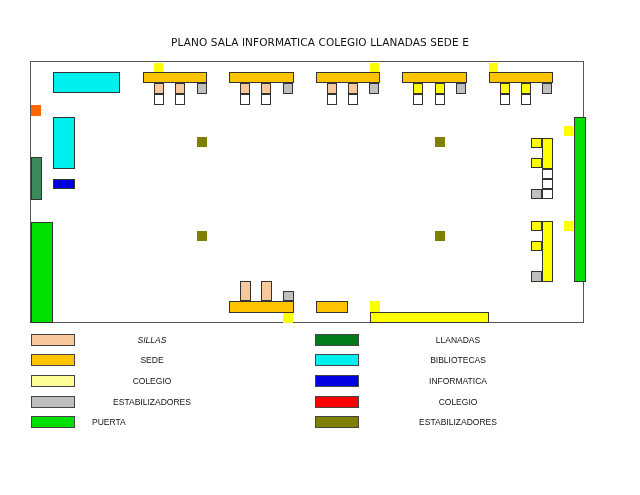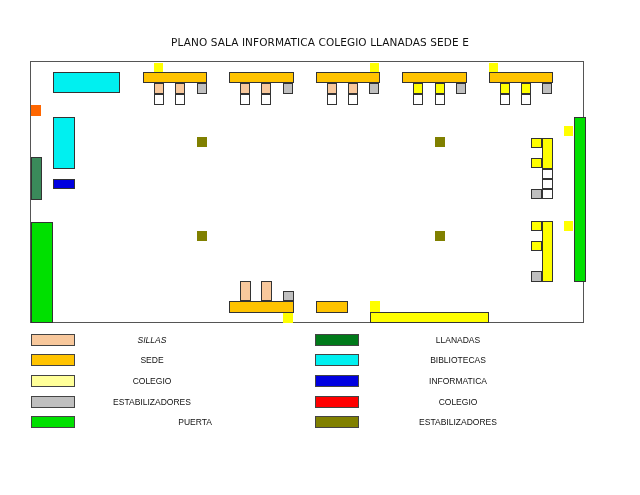--- a/index.html
+++ b/index.html
@@ -94,21 +94,21 @@
   <div id="legend">
       <div class="legend-swatch" style="left: 31px; top: 334px; background: rgb(248, 200, 156);"></div>
       <div class="legend-label" style="left: 92px; width: 120px; text-align: center; top: 335px; font-style: italic;">SILLAS</div>
       <div class="legend-swatch" style="left: 31px; top: 354px; background: rgb(255, 195, 0);"></div>
       <div class="legend-label" style="left: 92px; width: 120px; text-align: center; top: 355px;">SEDE</div>
       <div class="legend-swatch" style="left: 31px; top: 375px; background: rgb(255, 255, 153);"></div>
       <div class="legend-label" style="left: 92px; width: 120px; text-align: center; top: 376px;">COLEGIO</div>
       <div class="legend-swatch" style="left: 31px; top: 396px; background: rgb(191, 191, 191);"></div>
       <div class="legend-label" style="left: 92px; width: 120px; text-align: center; top: 397px;">ESTABILIZADORES</div>
       <div class="legend-swatch" style="left: 31px; top: 416px; background: rgb(0, 224, 0);"></div>
-      <div class="legend-label" style="left: 92px; width: 120px; text-align: right; top: 417px;">PUERTA</div>
+      <div class="legend-label" style="left: 92px; width: 120px; text-align: left; top: 417px;">PUERTA</div>
       <div class="legend-swatch" style="left: 315px; top: 334px; background: rgb(0, 122, 26);"></div>
       <div class="legend-label" style="left: 398px; width: 120px; text-align: center; top: 335px;">LLANADAS</div>
       <div class="legend-swatch" style="left: 315px; top: 354px; background: rgb(0, 240, 240);"></div>
       <div class="legend-label" style="left: 398px; width: 120px; text-align: center; top: 355px;">BIBLIOTECAS</div>
       <div class="legend-swatch" style="left: 315px; top: 375px; background: rgb(0, 0, 224);"></div>
       <div class="legend-label" style="left: 398px; width: 120px; text-align: center; top: 376px;">INFORMATICA</div>
       <div class="legend-swatch" style="left: 315px; top: 396px; background: rgb(255, 0, 0);"></div>
       <div class="legend-label" style="left: 398px; width: 120px; text-align: center; top: 397px;">COLEGIO</div>
       <div class="legend-swatch" style="left: 315px; top: 416px; background: rgb(128, 128, 0);"></div>
       <div class="legend-label" style="left: 398px; width: 120px; text-align: center; top: 417px;">ESTABILIZADORES</div>

